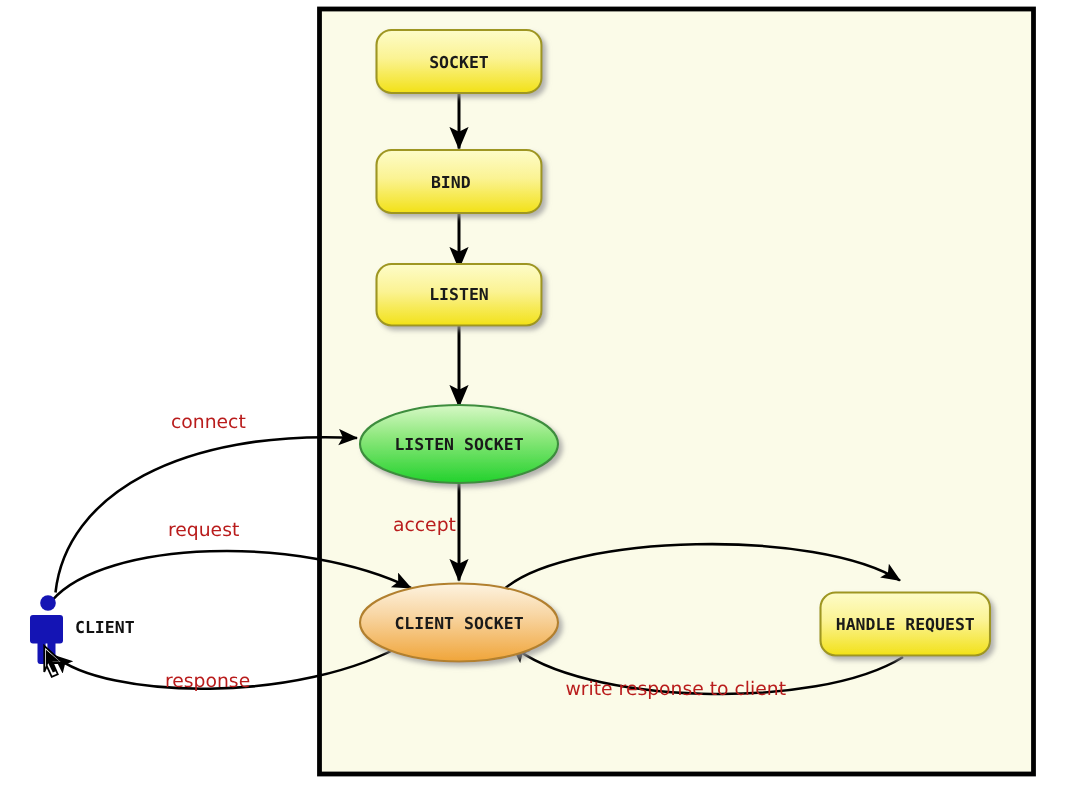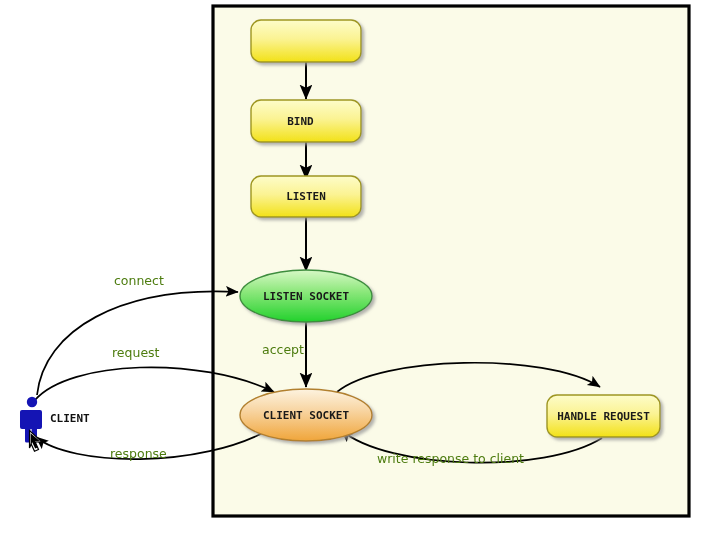--- a/index.html
+++ b/index.html
@@ -32,21 +32,21 @@
     font-weight: bold;
     color: #1a1a1a;
     letter-spacing: 0px;
     pointer-events: none;
     white-space: nowrap;
   }
   .edge-label {
     position: absolute;
     font-family: "DejaVu Sans", sans-serif;
     font-size: 12.5px;
-    color: #4d7c0f;
+    color: #b91c1c;
     white-space: nowrap;
   }
   #server-title {
     position: absolute;
     font-family: "DejaVu Sans", sans-serif;
     font-size: 21px;
     font-weight: bold;
     color: #111111;
     letter-spacing: -0.3px;
     white-space: nowrap;
@@ -132,20 +132,21 @@
                a1.6,1.6 0 0 1 -1.6,-1.6 v-12 h-1.2 v12 a1.6,1.6 0 0 1 -1.6,1.6 h-2.2
                a1.6,1.6 0 0 1 -1.6,-1.6 v-12 h-3 a2,2 0 0 1 -2,-2 v-15 a2,2 0 0 1 2,-2 z" fill="#1414b4"></path>
     </g>
 
     <g>
       <path d="M29.5,448 L29.5,430.5 L42,442 L35.2,442 L38.5,449.5 L34.5,451.2 L31.2,444 z" fill="#ffffff" stroke="#000000" stroke-width="1.2"></path>
       <path d="M30.6,445.6 L30.6,433.2 L40,441.2 L35,441.2 L37.6,447.4 L35.2,448.4 L32.2,442.2 z" fill="#000000"></path>
     </g>
   </svg>
 
+  <div class="node-label" style="left:251px; top:20px; width:110px; height:42px;">SOCKET</div>
   <div class="node-label" style="left:251px; top:100px; width:99px; height:42px;">BIND</div>
   <div class="node-label" style="left:251px; top:176px; width:110px; height:41px;">LISTEN</div>
   <div class="node-label" style="left:240px; top:282px; width:132px; height:28px;">LISTEN SOCKET</div>
   <div class="node-label" style="left:240px; top:401px; width:132px; height:28px;">CLIENT SOCKET</div>
   <div class="node-label" style="left:547px; top:395px; width:113px; height:42px;">HANDLE REQUEST</div>
 
   <div class="edge-label" style="left:114px; top:273px;">connect</div>
   <div class="edge-label" style="left:262px; top:342px;">accept</div>
   <div class="edge-label" style="left:112px; top:345px;">request</div>
   <div class="edge-label" style="left:110px; top:446px;">response</div>

